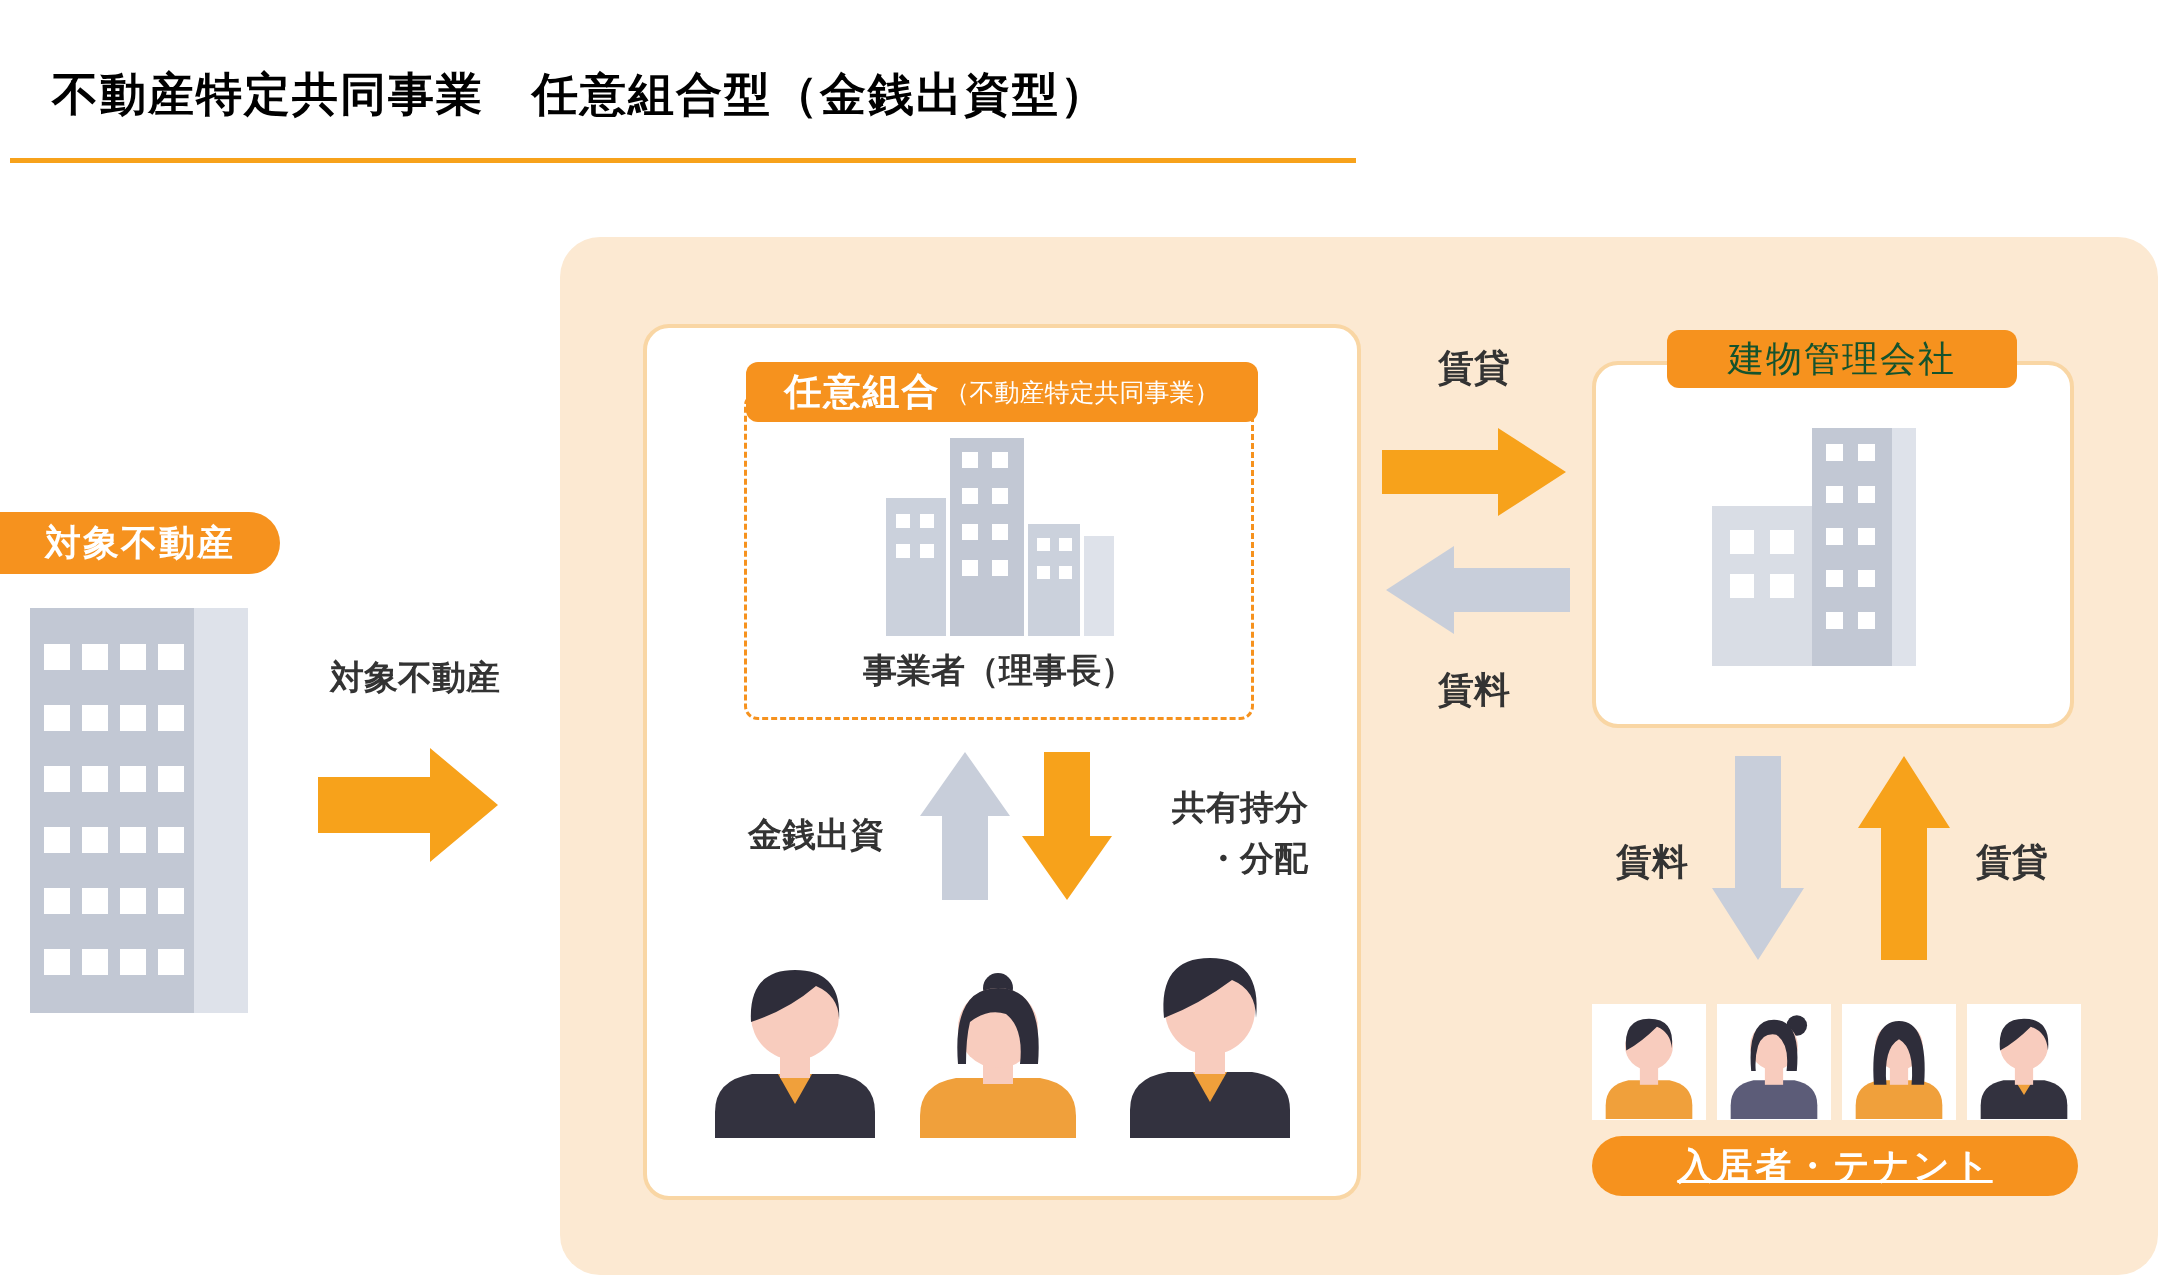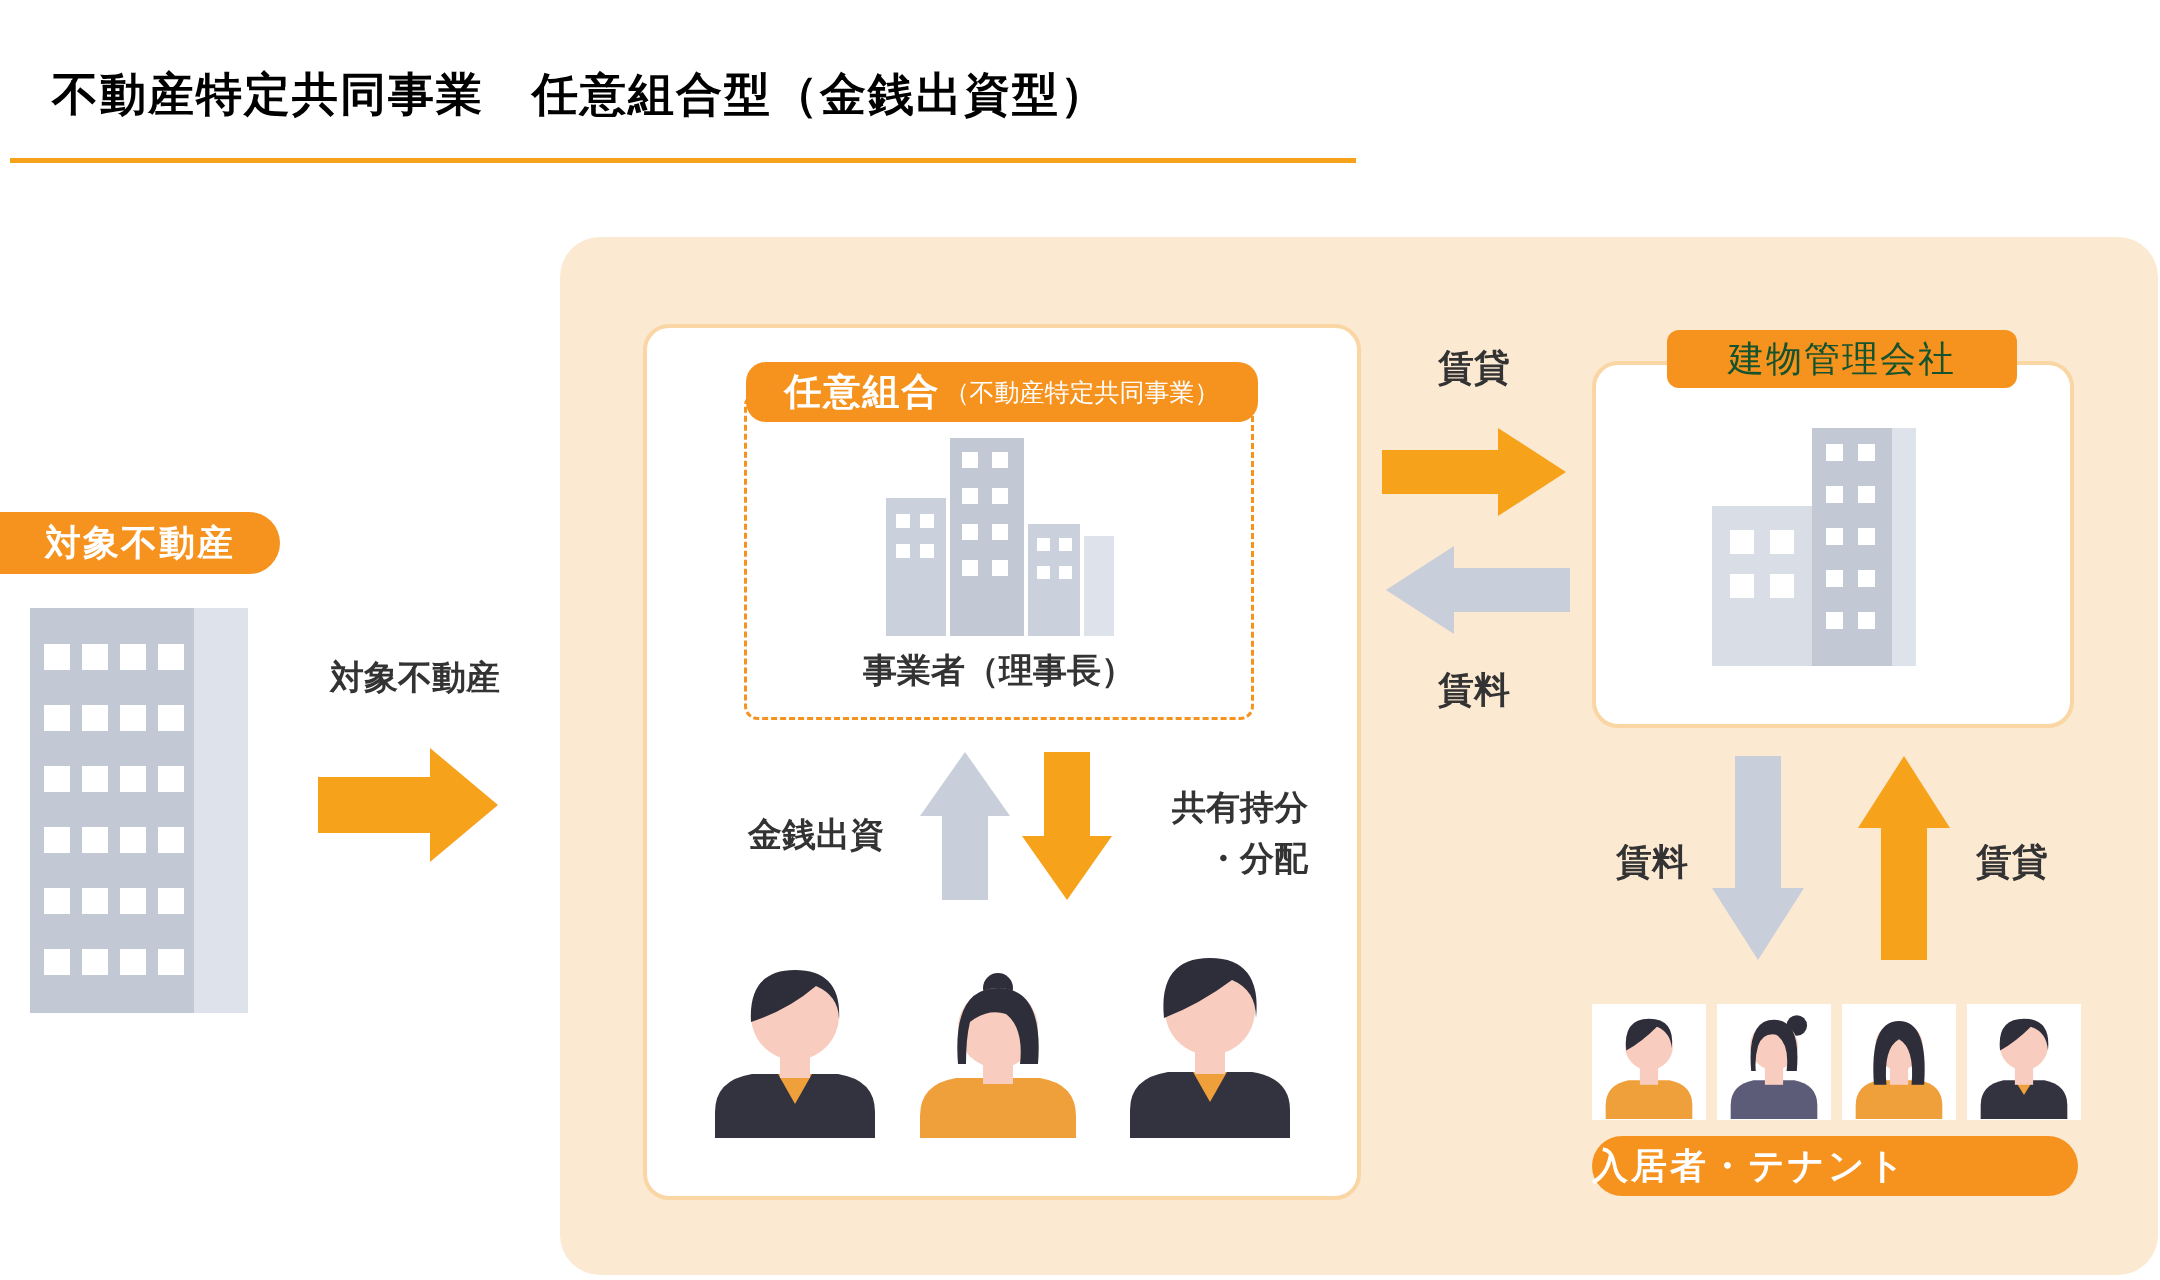--- a/index.html
+++ b/index.html
@@ -48,21 +48,21 @@
 
   
   .partnership-box {
     left: 643px; top: 324px; width: 718px; height: 876px;
     background: #ffffff;
     border: 4px solid var(--box_border, #F9D6A4);
     border-radius: 26px;
   }
   .partnership-badge {
     left: 746px; top: 362px; width: 512px; height: 60px;
-    background: var(--orange, #F6921E); border-radius: 20px;
+    background: var(--orange, #F6921E); border-radius: 12px;
     display: flex; align-items: center; justify-content: center; gap: 4px;
     color: #fff; z-index: 3;
   }
   .partnership-badge .main { font-size: 37px; font-weight: 800; letter-spacing: 2px; }
   .partnership-badge .sub  { font-size: 25px; font-weight: 400; text-align: right; }
   .dashed-box {
     left: 744px; top: 392px; width: 510px; height: 328px;
     border: 3px dashed var(--orange, #F6921E);
     border-radius: 14px; z-index: 2;
   }
@@ -111,22 +111,22 @@
   .rent-bottom-label  { left: 1596px; top: 838px; width: 112px; text-align: center; font-size: 36px; font-weight: 800; }
   .lease-bottom-label { left: 1956px; top: 838px; width: 112px; text-align: center; font-size: 36px; font-weight: 800; }
 
   .tenant-row { left: 1592px; top: 1004px; width: 490px; height: 116px; display: flex; gap: 11px; }
   .tenant-cell { width: 114px; height: 116px; background: #ffffff; overflow: hidden; }
   .tenant-cell svg { width: 100%; height: 100%; display: block; }
 
   .tenants-badge {
     left: 1592px; top: 1136px; width: 486px; height: 60px;
     background: var(--orange, #F6921E); border-radius: 30px;
-    display: flex; align-items: center; justify-content: flex-start;
-    color: #fff; font-size: 36px; font-weight: 800; letter-spacing: 3px;
+    display: flex; align-items: center; justify-content: center;
+    color: #fff; font-size: 36px; font-weight: 800; letter-spacing: 3px; text-decoration: underline;
   }
 
   
   .fill-orange-arrow { fill: var(--arrow_orange, #F9A53E); }
   .fill-gray-arrow   { fill: var(--gray_arrow, #C8CEDA); }
   .b-gray    { fill: var(--building_gray, #C2C8D4); }
   .b-mid     { fill: var(--building_mid, #CBD1DC); }
   .b-light   { fill: var(--building_light, #DEE2EA); }
   .b-lighter { fill: var(--building_lighter, #D9DDE5); }
   .win       { fill: #ffffff; }

